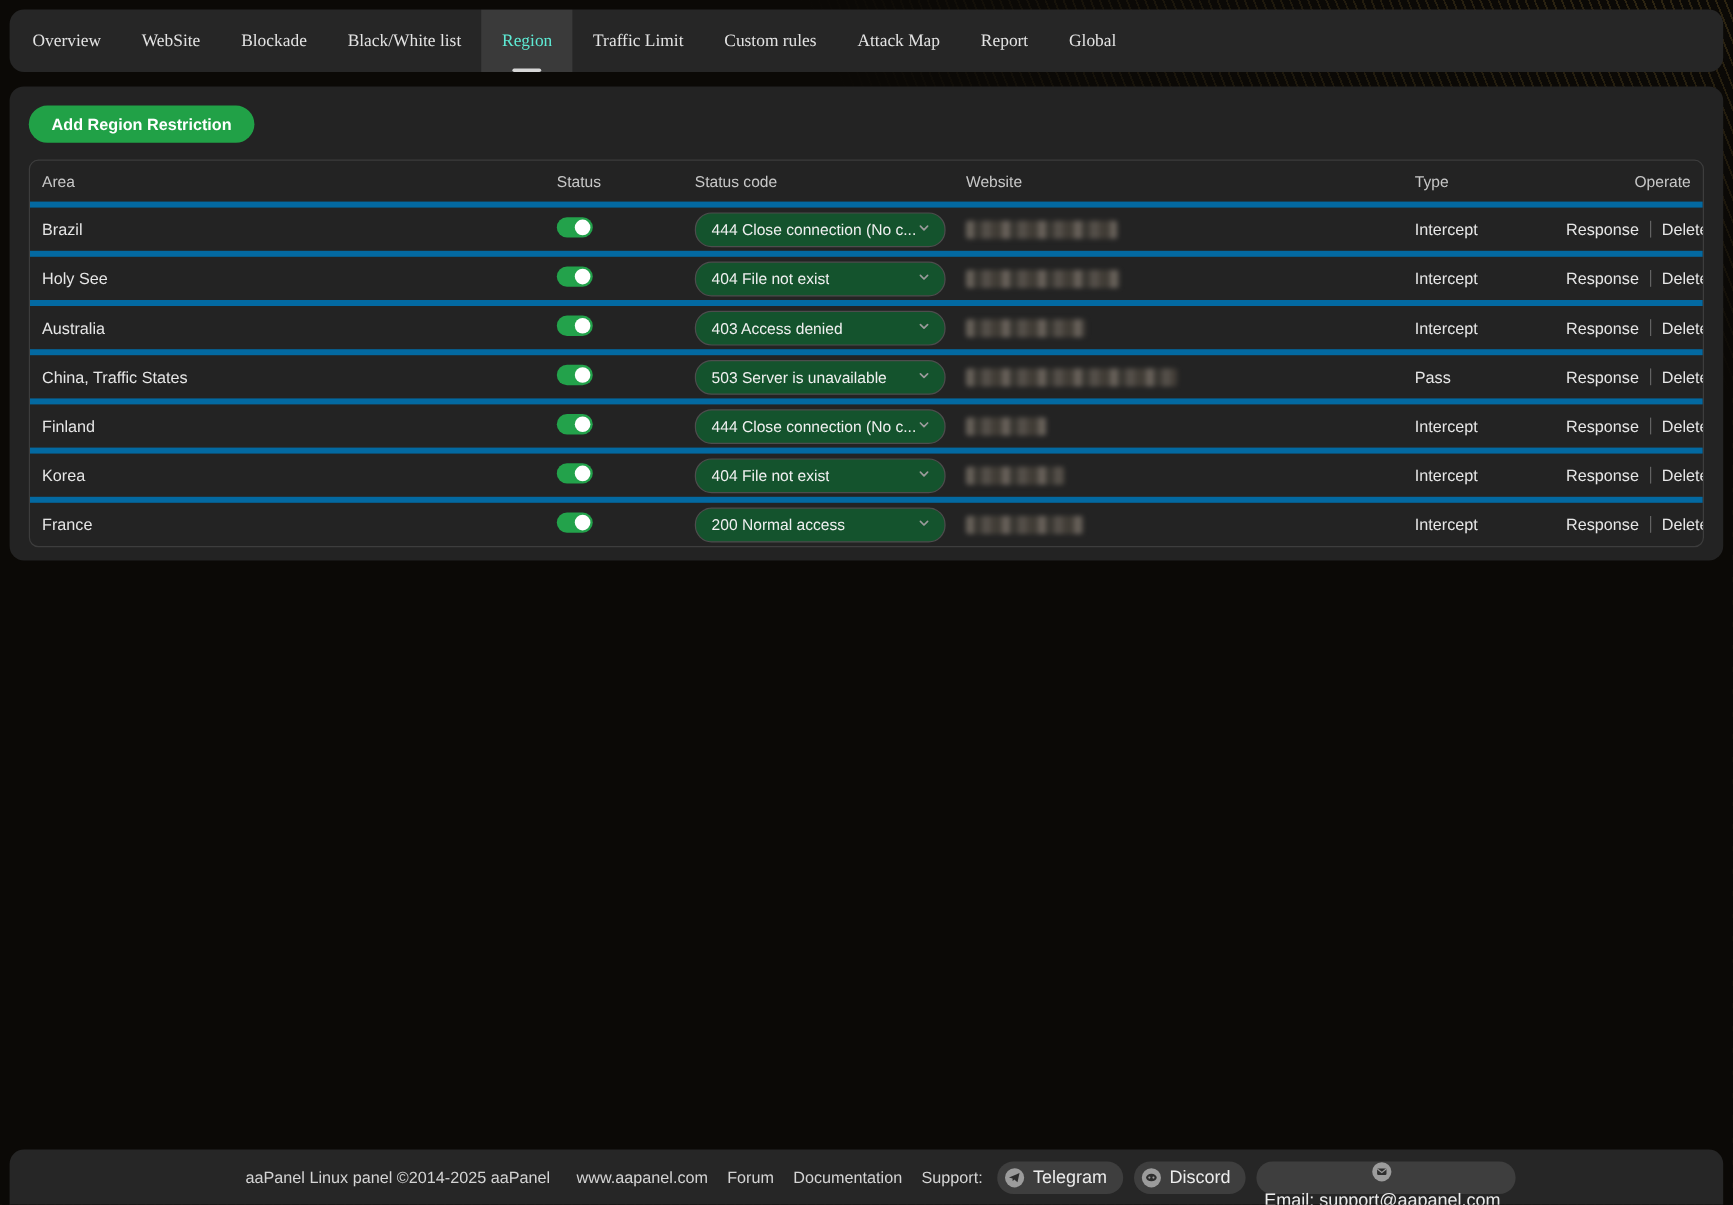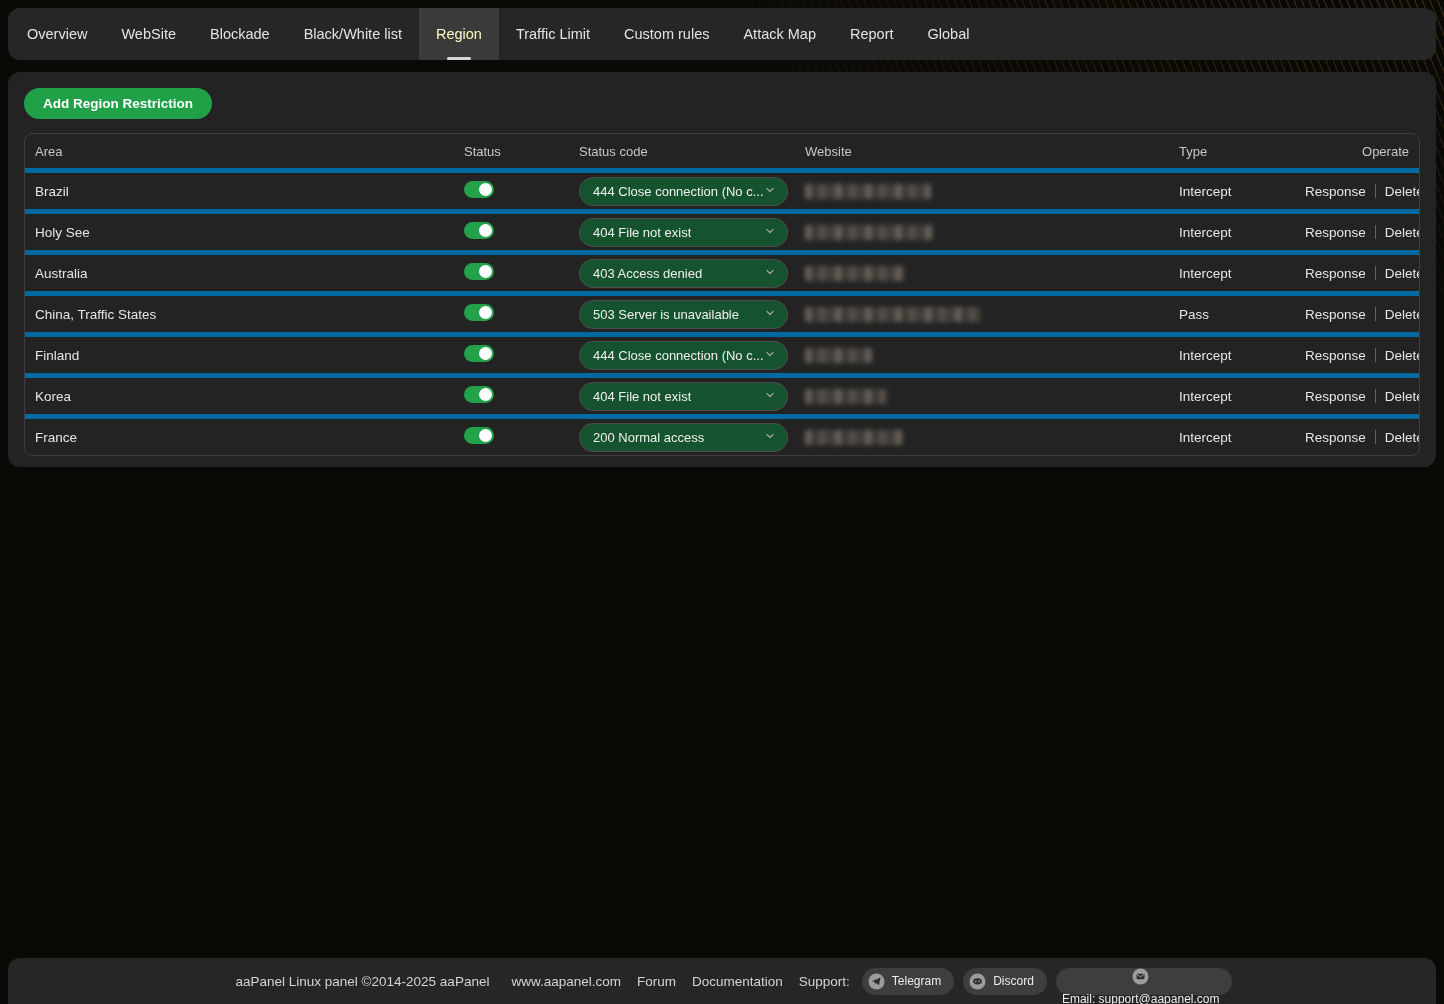--- a/index.html
+++ b/index.html
@@ -17,23 +17,23 @@
   
   .tabbar {
     position: absolute; left: 8px; top: 8px; right: 8px; height: 52px;
     background: #262626; border-radius: 12px;
     display: flex; align-items: stretch; overflow: hidden;
     padding-left: 2px;
   }
   .tab {
     position: relative; display: flex; align-items: center;
     padding: 16px 17px; font-size: 14.5px; color: #e3e3e3;
-    cursor: pointer; white-space: nowrap;
-  }
-  .tab.active { background: #3a3a3a; color: #fef9c3; }
+    cursor: pointer; white-space: nowrap; font-family: Liberation Serif, serif;
+  }
+  .tab.active { background: #3a3a3a; color: #5eead4; }
   .tab-underline { display: none; }
   .tab.active .tab-underline {
     display: block; position: absolute; bottom: 0; left: 50%;
     transform: translateX(-50%); width: 24px; height: 3px;
     background: #d6d6d6; border-radius: 2px;
   }
 
   
   .card {
     position: absolute; left: 8px; top: 72px; right: 8px; height: 395px;
@@ -98,21 +98,21 @@
     background: #262626; border-radius: 12px 12px 0 0;
     display: flex; align-items: center; justify-content: center;
     font-size: 13.5px; color: #d4d4d4;
   }
   .footer .f-copy { margin-right: 22px; margin-left: 24px; }
   .footer .f-link { color: #d4d4d4; cursor: pointer; margin-right: 16px; text-decoration: none; }
   .footer .f-support { margin-right: 12px; }
   .pill {
     height: 27px; border-radius: 14px; background: #3e3e3e; border: none;
     display: inline-flex; align-items: center; gap: 7px; padding: 0 13px 0 6px;
-    margin-right: 9px; color: #ececec; font-size: 12px; cursor: pointer;
+    margin-right: 9px; color: #ececec; font-size: 15px; cursor: pointer;
     font-family: "Liberation Sans", sans-serif;
   }
   .pill:last-child { margin-right: 0; flex-direction: column; }
   .pill svg { display: block; }
 </style>
 </head>
 <body>
 
 <div class="screen">
 

